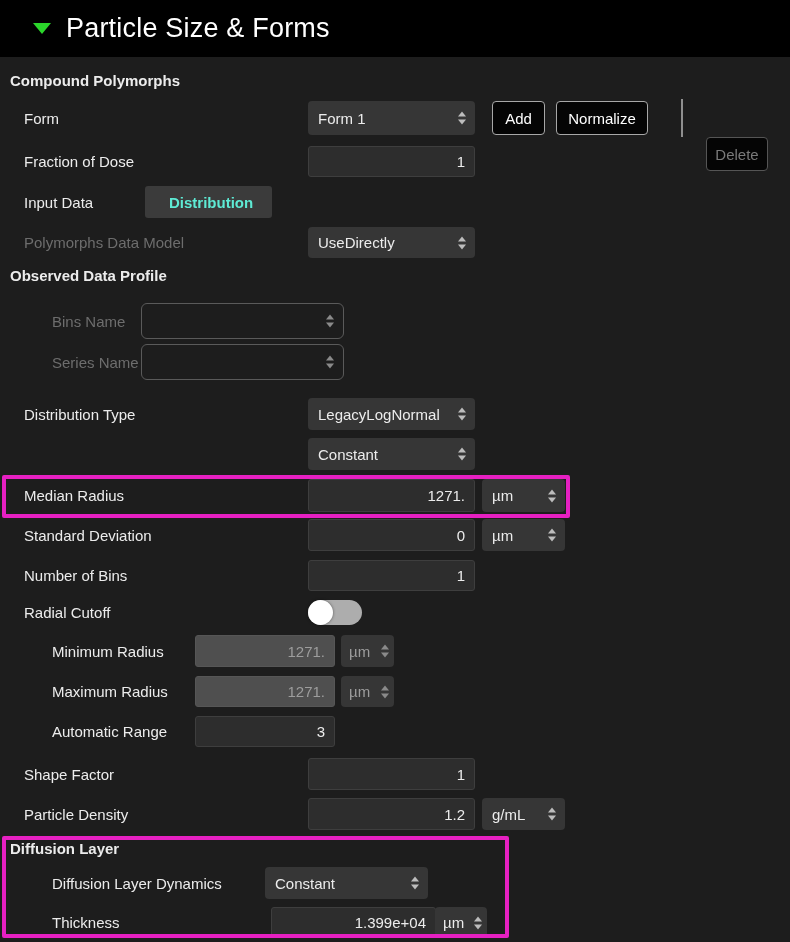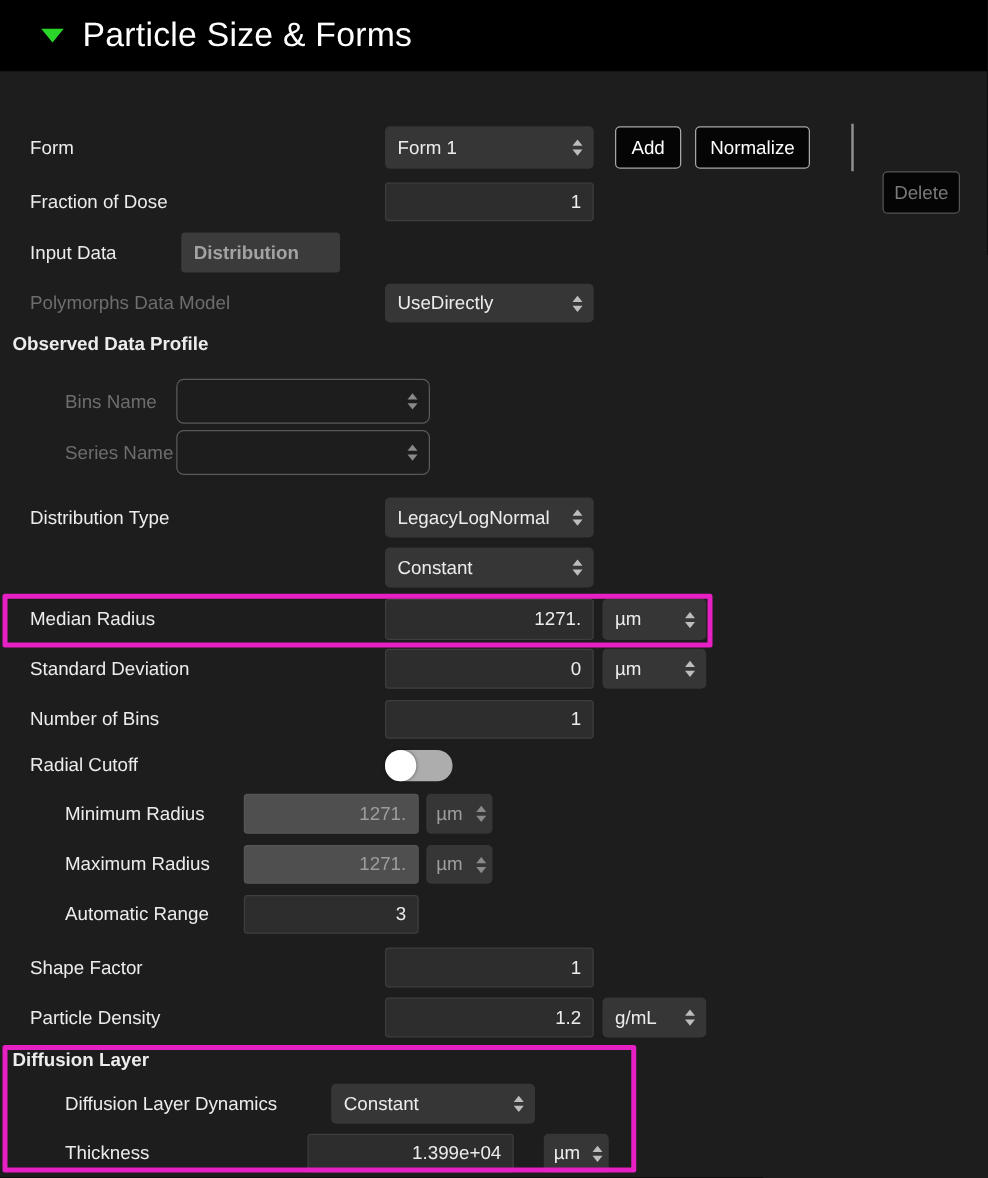--- a/index.html
+++ b/index.html
@@ -45,38 +45,41 @@
   .dd.dim .spin i{border-bottom-color:#8a8a8a;}
   .dd.dim .spin b{border-top-color:#8a8a8a;}
 
   .btn{position:absolute;top:0;height:100%;background:#050505;border:1px solid #a8a8a8;border-radius:4px;
        color:#fff;font-size:15px;font-weight:500;display:flex;align-items:center;justify-content:center;
        font-family:"Liberation Sans",sans-serif;cursor:pointer;}
   .btn.dis{border-color:#555;color:#7a7a7a;cursor:default;margin-top:36px;}
   .vdiv{position:absolute;width:2px;background:#8f8f8f;}
 
   .distribution-btn{position:absolute;top:0;height:100%;background:#3b3b3b;border-radius:3px;
-       color:#a3a3a3;font-size:15px;font-weight:700;display:flex;align-items:center;padding-left:10px;cursor:pointer;}
+       color:#5eead4;font-size:15px;font-weight:700;display:flex;align-items:center;padding-left:24px;cursor:pointer;}
 
   .toggle{position:absolute;top:0;width:54px;height:25px;border-radius:13px;background:#adadad;cursor:pointer;}
   .knob{position:absolute;left:0;top:0;width:25px;height:25px;border-radius:50%;background:#fff;
         box-shadow:0 0 3px rgba(0,0,0,.5);}
 
   .hl{position:absolute;border:4px solid var(--highlight-magenta);border-radius:2px;pointer-events:none;z-index:6;}
 </style>
 </head>
 <body>
 
 <div class="canvas">
 
   <div class="header">
     <span class="tri"></span>
     <span class="title">Particle Size &amp; Forms</span>
   </div>
 
+  <div class="row" style="top:72px;height:18px">
+    <span class="seclbl" style="left:10px">Compound Polymorphs</span>
+  </div>
 
   <div class="row" style="top:101px;height:34px">
     <span class="lbl" style="left:10px">Form</span>
     <div class="dd" style="left:308px;width:167px">
       <span class="dd-val">Form 1</span>
       <span class="spin">
           <i></i>
           <b></b>
         </span>
     </div>
@@ -246,21 +249,21 @@
       <span class="dd-val">Constant</span>
       <span class="spin">
           <i></i>
           <b></b>
         </span>
     </div>
   </div>
 
   <div class="row" style="top:907px;height:31px">
     <span class="lbl" style="left:38px">Thickness</span>
-    <input class="inp" style="left: 246px; width: 165px;" value="1.399e+04">
+    <input class="inp" style="left: 271px; width: 165px;" value="1.399e+04">
     <div class="dd" style="left:435px;width:52px">
       <span class="dd-val" style="padding-left:8px">µm</span>
       <span class="spin" style="right:5px">
           <i></i>
           <b></b>
         </span>
     </div>
   </div>
 
   <div class="hl" style="left:2px;top:475px;width:568px;height:43px"></div>

